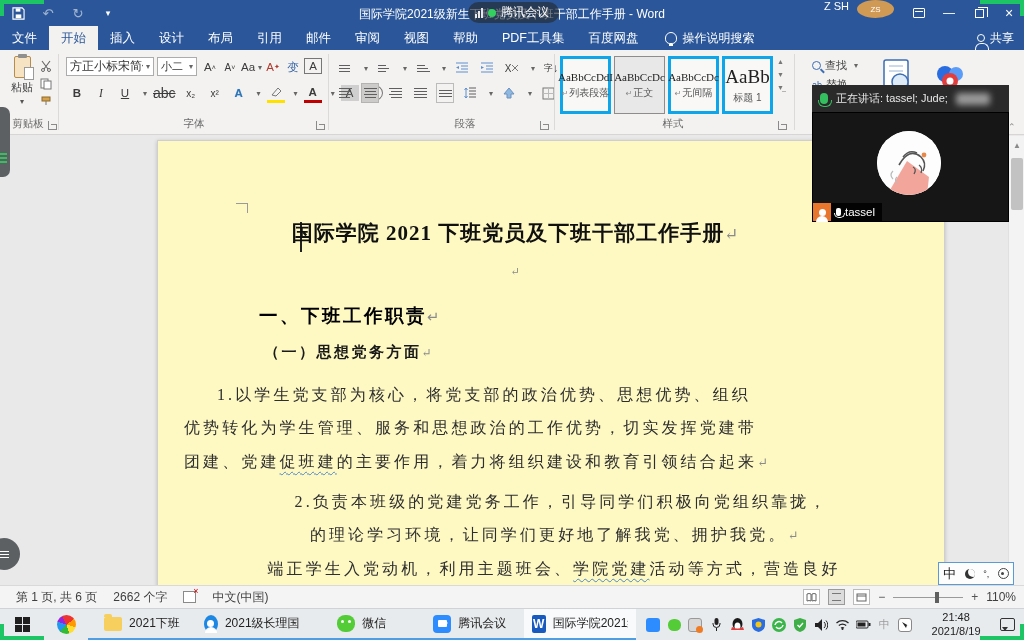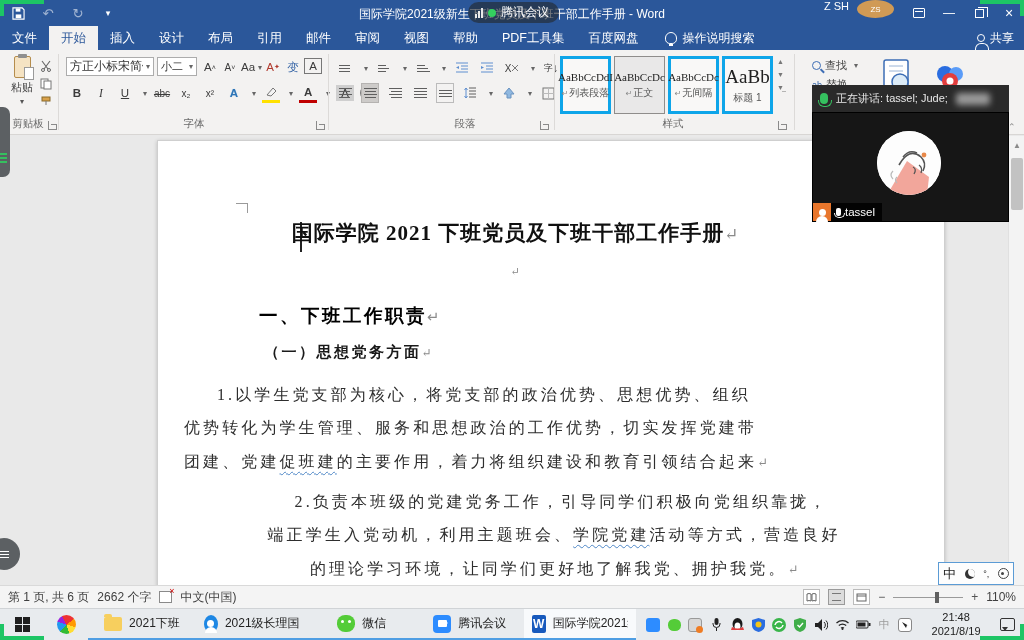--- a/index.html
+++ b/index.html
@@ -62,21 +62,21 @@
   .stylecard { position:absolute; top:6px; width:51px; height:58px; background:#f9f8f7; border:3px solid #0ea5e9; display:flex; flex-direction:column; align-items:center; justify-content:center; gap:3px; }
   .stylecard .prev { font-family:"Liberation Serif",serif; font-size:11px; color:#222; white-space:nowrap; }
   .stylecard .sname { font-size:10px; color:#555; white-space:nowrap; }
   .stylecard.sel { background:#e9e8e8; border:1px solid #8f8d8b; }
   .smark { color:#888; font-size:8px; margin-right:1px; }
   .mag { width:9px; height:9px; border:1.5px solid #3c6db5; border-radius:50%; position:relative; display:inline-block; }
   .mag:after { content:""; position:absolute; left:7px; top:8px; width:5px; height:1.5px; background:#3c6db5; transform:rotate(45deg); }
 
   
   .docarea { position:absolute; left:0; top:136px; width:1024px; height:449px; background:#e9e9e9; overflow:hidden; }
-  .page { position:absolute; left:157px; top:4px; width:788px; height:460px; background:#ffffff; border:1px solid #cfcfcf; box-shadow:0 1px 4px rgba(0,0,0,.2); overflow:hidden; }
+  .page { position:absolute; left:157px; top:4px; width:788px; height:460px; background:#fef9c3; border:1px solid #cfcfcf; box-shadow:0 1px 4px rgba(0,0,0,.2); overflow:hidden; }
   .cropmark { position:absolute; width:12px; height:10px; border-left:1px solid #9a9a9a; border-top:1px solid #9a9a9a; }
   .serif { font-family:"Liberation Serif","DejaVu Serif",serif; }
   .doc-title { position:absolute; left:27px; top:78px; width:660px; text-align:center; font-size:21px; font-weight:bold; color:#101010; letter-spacing:1px; white-space:nowrap; }
   .cursorbar { position:absolute; left:142px; top:81px; width:1.5px; height:30px; background:#222; }
   .pmark { color:#8a8a8a; font-weight:normal; font-size:.8em; letter-spacing:0; }
   .blankline { position:absolute; left:27px; top:122px; width:660px; text-align:center; font-size:14px; color:#8a8a8a; }
   .doc-h1 { position:absolute; left:101px; top:162px; font-size:18.5px; font-weight:bold; color:#000; letter-spacing:2.5px; white-space:nowrap; }
   .doc-h2 { position:absolute; left:106px; top:202px; font-size:15px; font-weight:bold; color:#1a1a1a; letter-spacing:2.5px; white-space:nowrap; }
   .para { position:absolute; left:26px; width:740px; }
   .bl { height:33.4px; line-height:33.4px; white-space:nowrap; font-size:16px; letter-spacing:3.1px; color:#2e2e2e; }
@@ -110,21 +110,21 @@
 
   
   .imebar { position:absolute; left:938px; top:562px; width:76px; height:23px; background:#fdfdfd; border:1.5px solid #5b9bd5; display:flex; align-items:center; justify-content:space-around; z-index:20; font-size:13px; color:#222; }
   .moon { width:10px; height:10px; border-radius:50%; background:#333; position:relative; overflow:hidden; }
   .moon:after { content:""; position:absolute; left:3px; top:-2px; width:10px; height:10px; border-radius:50%; background:#fdfdfd; }
   .gear { width:11px; height:11px; border:1.5px solid #444; border-radius:50%; position:relative; }
   .gear:after { content:""; position:absolute; left:2.5px; top:2.5px; width:3px; height:3px; background:#444; border-radius:50%; }
 
   
   .statusbar { position:absolute; left:0; top:585px; width:1024px; height:23px; background:#f4f4f4; border-top:1px solid #d9d9d9; display:flex; align-items:center; font-size:12px; color:#3f3f3f; z-index:15; }
-  .sb-item { margin-left:8px; white-space:nowrap; }
+  .sb-item { margin-left:16px; white-space:nowrap; }
   .sb-right { position:absolute; right:8px; display:flex; align-items:center; gap:8px; }
   .viewico { width:17px; height:16px; border:1px solid #bbb; background:#fff; display:flex; align-items:center; justify-content:center; }
   .viewico.on { background:#dcdcdc; border-color:#9a9a9a; }
   .vline { width:9px; height:8px; border-top:1px solid #777; border-bottom:1px solid #777; }
   .zoomtrack { width:70px; height:1px; background:#9a9a9a; position:relative; }
   .zoomthumb { position:absolute; left:42px; top:-5px; width:4px; height:11px; background:#5f5f5f; }
   .bookico { width:13px; height:12px; border:1px solid #8a8a8a; background:#fff; position:relative; }
   .bookico:after { content:"×"; position:absolute; right:-3px; top:-6px; color:#c00; font-size:9px; }
 
   
@@ -290,21 +290,21 @@
         </span>
       <span class="ric" style="border:1px solid #777;height:16px;margin-top:1px;">
           <span>A</span>
         </span>
     </div>
     <div style="position:absolute;left:68px;top:33px;display:flex;gap:6px;align-items:center;">
       <span class="ric" style="font-weight:bold;">B</span>
       <span class="ric" style="font-style:italic;font-family:'Liberation Serif',serif;">I</span>
       <span class="ric" style="text-decoration:underline;">U</span>
         <span class="carr">▾</span>
-      <span class="ric" style="text-decoration:line-through;font-size:10px;">abc</span>
+      <span class="ric" style="text-decoration:line-through;font-size:14px;">abc</span>
       <span class="ric" style="font-size:10px;">x₂</span>
       <span class="ric" style="font-size:10px;">x²</span>
       <span class="ric" style="color:#2e75b6;font-weight:bold;text-shadow:0 0 1px #9cc3e5;">A</span>
         <span class="carr">▾</span>
       <span class="ric u-yel">
           <svg width="12" height="10" viewBox="0 0 12 10">
             <path d="M2 8L8 1l3 3-5 5z" fill="#f3f3f3" stroke="#777"></path>
           </svg>
         </span>
         <span class="carr">▾</span>
@@ -495,22 +495,22 @@
       <div class="doc-h2"><span>（一）思想党务方面</span><span class="pmark">↵</span></div>
 
       <div class="para" style="top:237px;">
         <div class="bl" style="padding-left:33px;"><span>1.以学生党支部为核心，将党支部的政治优势、思想优势、组织</span></div>
         <div class="bl"><span>优势转化为学生管理、服务和思想政治的工作优势，切实发挥党建带</span></div>
         <div class="bl"><span>团建、党建</span><span class="wavy">促班建</span><span>的主要作用，着力将组织建设和教育引领结合起来</span><span class="pmark">↵</span></div>
       </div>
 
       <div class="para" style="top:344px;text-align:center;">
         <div class="bl" style="padding-left:15px;"><span>2.负责本班级的党建党务工作，引导同学们积极向党组织靠拢，</span></div>
+        <div class="bl"><span>的理论学习环境，让同学们更好地了解我党、拥护我党。</span><span class="pmark">↵</span></div>
         <div class="bl"><span>端正学生入党动机，利用主题班会、</span><span class="wavy">学院党建</span><span>活动等方式，营造良好</span></div>
-        <div class="bl"><span>的理论学习环境，让同学们更好地了解我党、拥护我党。</span><span class="pmark">↵</span></div>
       </div>
 
       <div class="para" style="top:436px;">
         <div class="bl" style="padding-left:15px;"></div>
       </div>
     </div>
 
     <div class="scrollcol">
       <div class="sc-arrow" style="top:2px;">▲</div>
       <div class="sc-thumb"></div>

